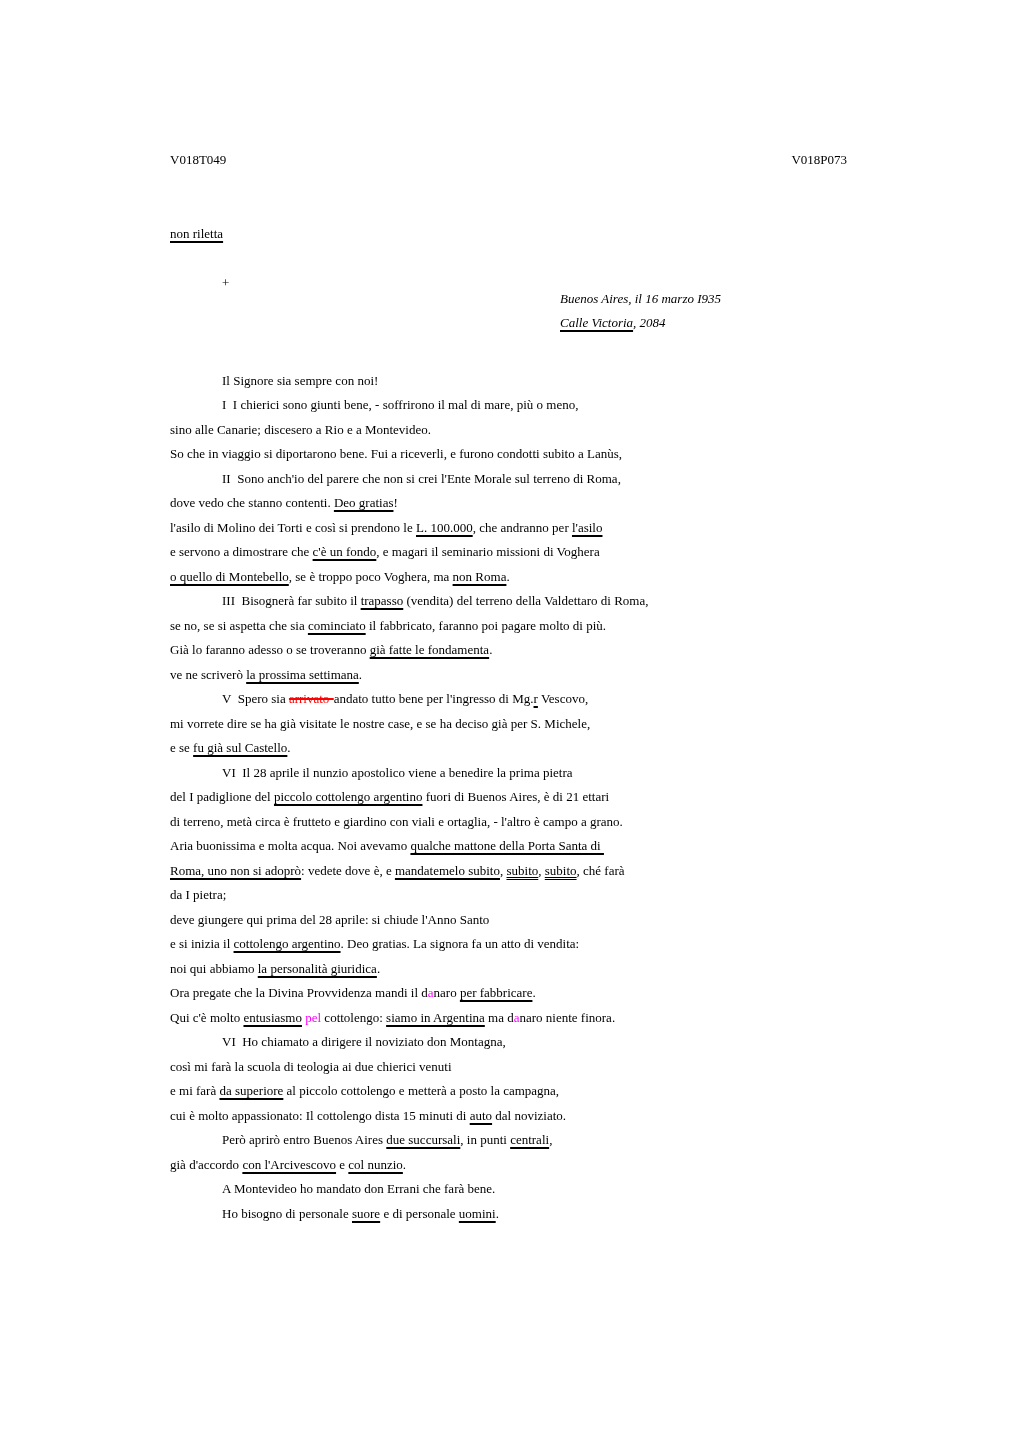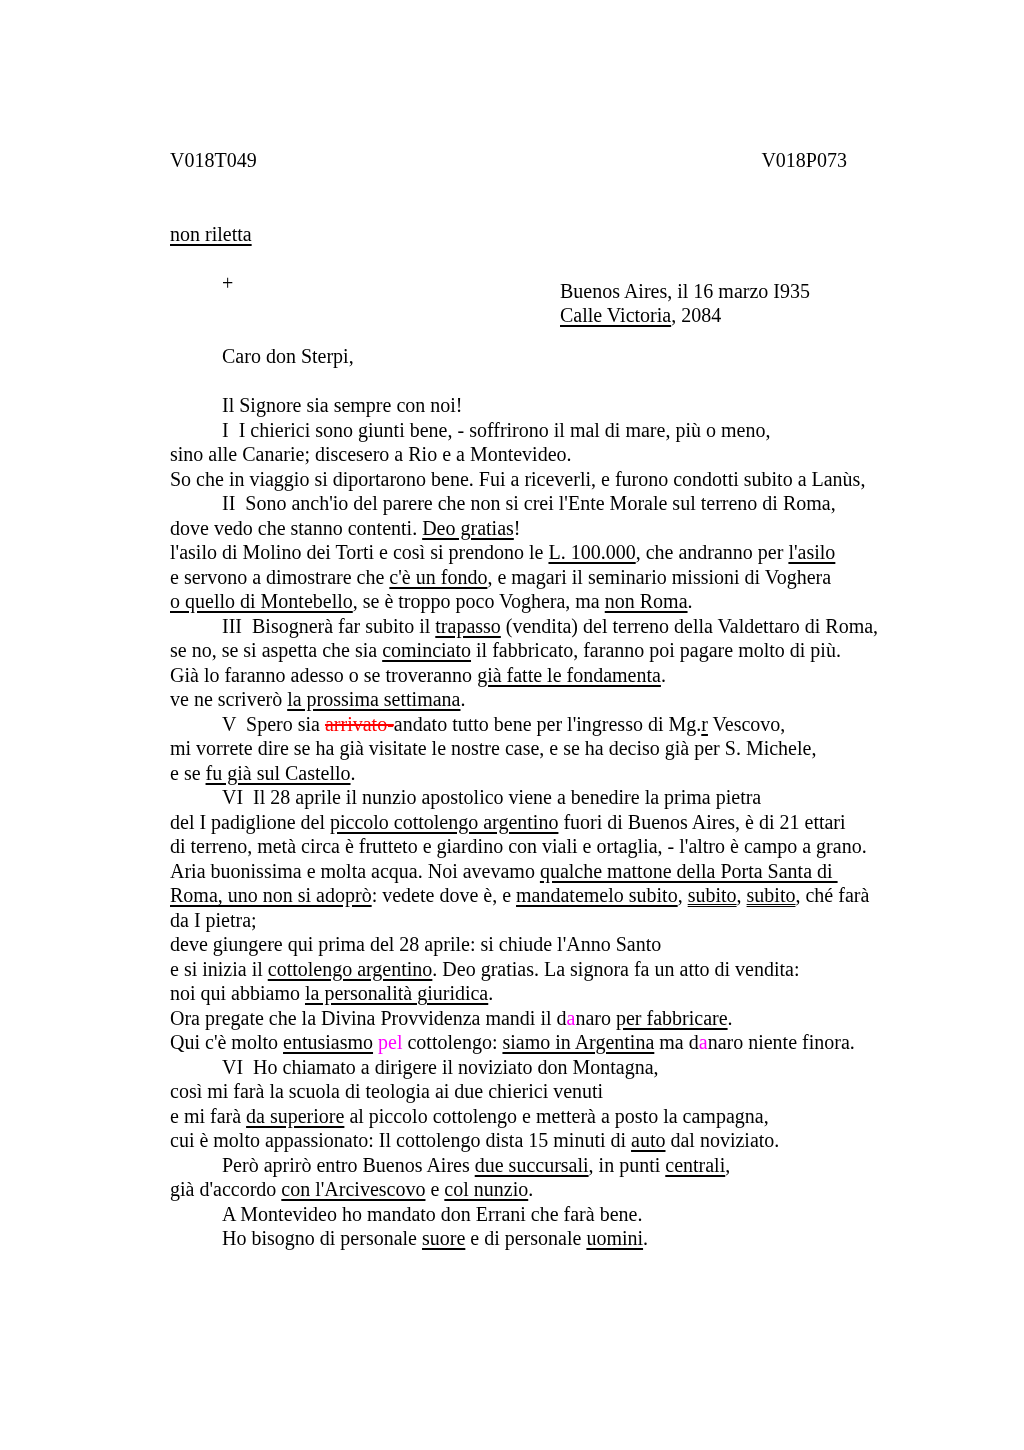--- a/index.html
+++ b/index.html
@@ -7,21 +7,21 @@
     padding: 0;
     background: #ffffff;
   }
   .page {
     position: relative;
     width: 1024px;
     height: 1450px;
     background: #ffffff;
     overflow: hidden;
     font-family: "Liberation Serif", "DejaVu Serif", serif;
-    font-size: 20px;
+    font-size: 13px;
     line-height: 24.5px;
     color: #000000;
   }
   .content {
     position: absolute;
     left: 170px;
     top: 148px;
     width: 854px;
   }
   .header-row {
@@ -32,23 +32,24 @@
     white-space: pre;
   }
   .line {
     position: relative;
     min-height: 24.5px;
     white-space: pre-wrap;
   }
   .line.ind { text-indent: 52px; }
   .abs {
     position: absolute;
-    top: 8px;
+    top: 16px;
     text-indent: 0;
     white-space: pre;
+    font-style: italic;
   }
   .seg-u {
     text-decoration: underline;
     text-decoration-thickness: 1.5px;
     text-underline-offset: 3px;
   }
   .seg-u2 {
     text-decoration: underline;
     text-decoration-style: double;
     text-decoration-thickness: 1px;
@@ -72,21 +73,20 @@
       <span>V018P073</span>
     </div>
     <div>
         <div class="line">&nbsp;</div>
         <div class="line">&nbsp;</div>
         <div class="line"><span class="seg seg-u">non riletta</span></div>
         <div class="line">&nbsp;</div>
         <div class="line ind"><span class="seg">+</span><span class="abs" style="left: 390px;"><span class="seg">Buenos Aires, il 16 marzo I935</span></span></div>
         <div class="line"><span class="abs" style="left: 390px;"><span class="seg seg-u">Calle Victoria</span><span class="seg">, 2084</span></span></div>
         <div class="line">&nbsp;</div>
-        <div class="line ind"><span class="seg">Caro don Sterpi,</span></div>
         <div class="line">&nbsp;</div>
         <div class="line ind"><span class="seg">Il Signore sia sempre con noi!</span></div>
         <div class="line ind"><span class="seg">I  I chierici sono giunti bene, - soffrirono il mal di mare, più o meno,</span></div>
         <div class="line"><span class="seg">sino alle Canarie; discesero a Rio e a Montevideo.</span></div>
         <div class="line"><span class="seg">So che in viaggio si diportarono bene. Fui a riceverli, e furono condotti subito a Lanùs,</span></div>
         <div class="line ind"><span class="seg">II  Sono anch'io del parere che non si crei l'Ente Morale sul terreno di Roma,</span></div>
         <div class="line"><span class="seg">dove vedo che stanno contenti. </span><span class="seg seg-u">Deo gratias</span><span class="seg">!</span></div>
         <div class="line"><span class="seg">l'asilo di Molino dei Torti e così si prendono le </span><span class="seg seg-u">L. 100.000</span><span class="seg">, che andranno per </span><span class="seg seg-u">l'asilo</span></div>
         <div class="line"><span class="seg">e servono a dimostrare che </span><span class="seg seg-u">c'è un fondo</span><span class="seg">, e magari il seminario missioni di Voghera</span></div>
         <div class="line"><span class="seg seg-u">o quello di Montebello</span><span class="seg">, se è troppo poco Voghera, ma </span><span class="seg seg-u">non Roma</span><span class="seg">.</span></div>

